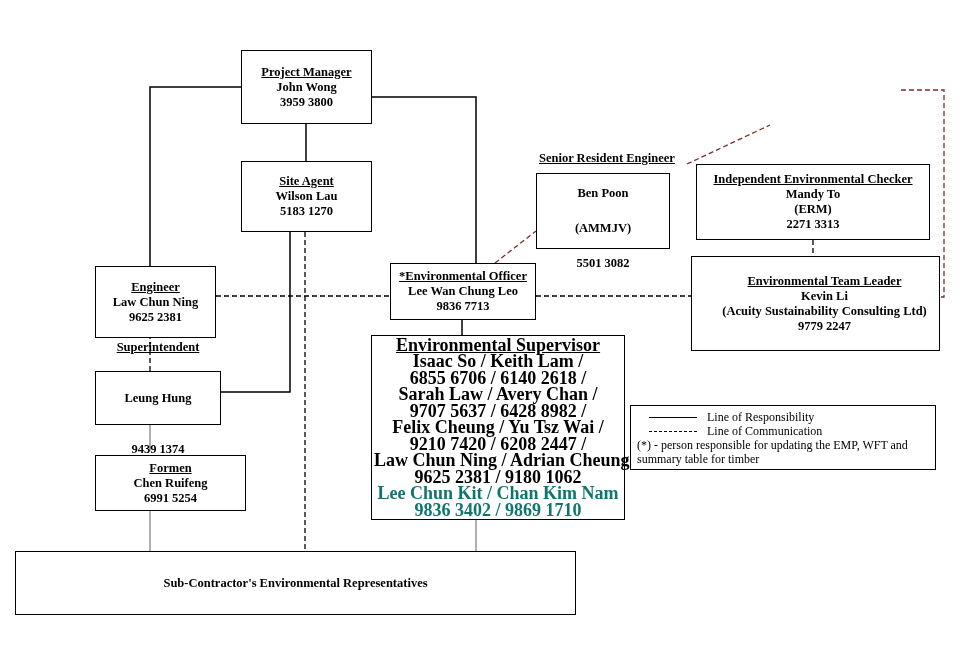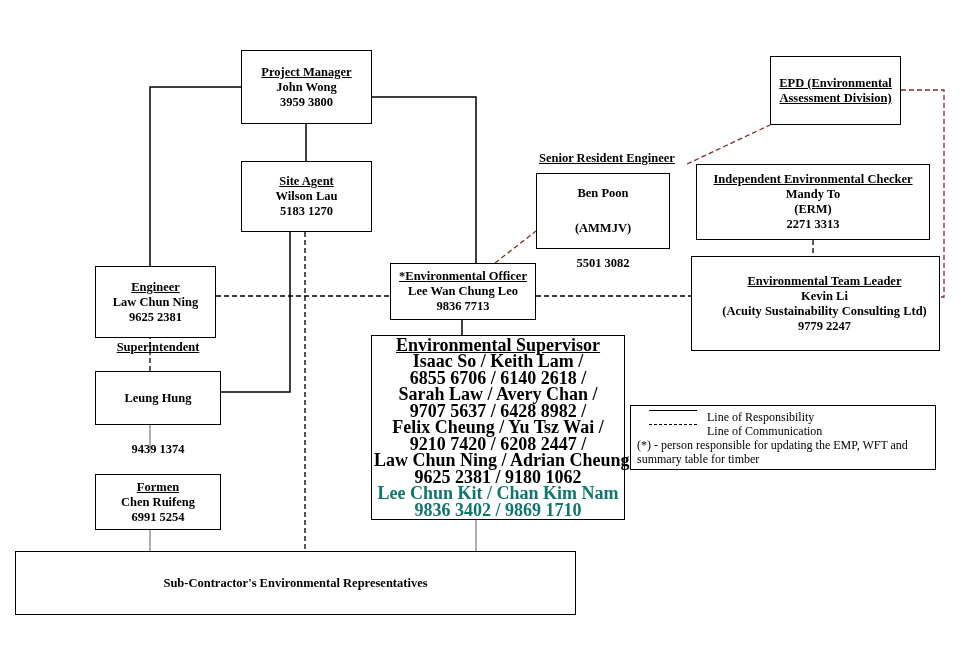--- a/index.html
+++ b/index.html
@@ -24,21 +24,21 @@
   }
   .box .title { text-decoration:underline; white-space:nowrap; }
   .box .bline { white-space:nowrap;font-family:Liberation Serif, serif; }
   .box.es { line-height:16.5px; font-size:18px; }
   .red { color:#0f766e; }
 
   .legend {
     position:absolute; border:1.5px solid #000; background:#fff;
     font-size:12px; line-height:14px; padding:4px 6px; color:#000;
   }
-  .legend .lrow { display:flex; align-items:flex-start; margin-left:12px; }
+  .legend .lrow { display:flex; align-items:center; margin-left:12px; }
   .legend .sample { display:inline-block; width:48px; height:0; margin-right:10px; }
   .legend .sample.s-solid  { border-top:1.5px solid #000; }
   .legend .sample.s-dashed { border-top:1.5px dashed #000; }
   .legend .note { white-space:nowrap; }
 </style>
 </head>
 <body>
 
 <div class="stage">
 
@@ -87,24 +87,20 @@
     <div class="bline">9836 7713</div>
   </div>
 
   <div class="box" style="left:536px; top:173px; width:134px; height:76px;gap:20px;">
     <div class="title">Senior Resident Engineer</div>
     <div class="bline">Ben Poon</div>
     <div class="bline">(AMMJV)</div>
     <div class="bline">5501 3082</div>
   </div>
 
-  <div class="box" style="left:770px; top:56px; width:131px; height:69px;">
-    <div class="title">EPD (Environmental</div>
-    <div class="title">Assessment Division)</div>
-  </div>
 
   <div class="box" style="left:696px; top:164px; width:234px; height:76px;">
     <div class="title">Independent Environmental Checker</div>
     <div class="bline">Mandy To</div>
     <div class="bline">(ERM)</div>
     <div class="bline">2271 3313</div>
   </div>
 
   <div class="box" style="left:691px; top:256px; width:249px; height:95px;padding-left:20px;">
     <div class="title">Environmental Team Leader</div>
@@ -126,21 +122,21 @@
     <div class="bline red">Lee Chun Kit / Chan Kim Nam</div>
     <div class="bline red">9836 3402 / 9869 1710</div>
   </div>
 
   <div class="box" style="left:95px; top:371px; width:126px; height:54px;gap:36px;">
     <div class="title">Superintendent</div>
     <div class="bline">Leung Hung</div>
     <div class="bline">9439 1374</div>
   </div>
 
-  <div class="box" style="left:95px; top:474px; width:126px; height:56px;align-items:center;">
+  <div class="box" style="left:95px; top:455px; width:151px; height:56px;align-items:center;">
     <div class="title">Formen</div>
     <div class="bline">Chen Ruifeng</div>
     <div class="bline">6991 5254</div>
   </div>
 
   <div class="box" style="left:15px; top:551px; width:561px; height:64px;">
     <div class="bline">Sub-Contractor's Environmental Representatives</div>
   </div>
 
   <div class="legend" style="left:630px; top:405px; width:306px; height:65px;">

